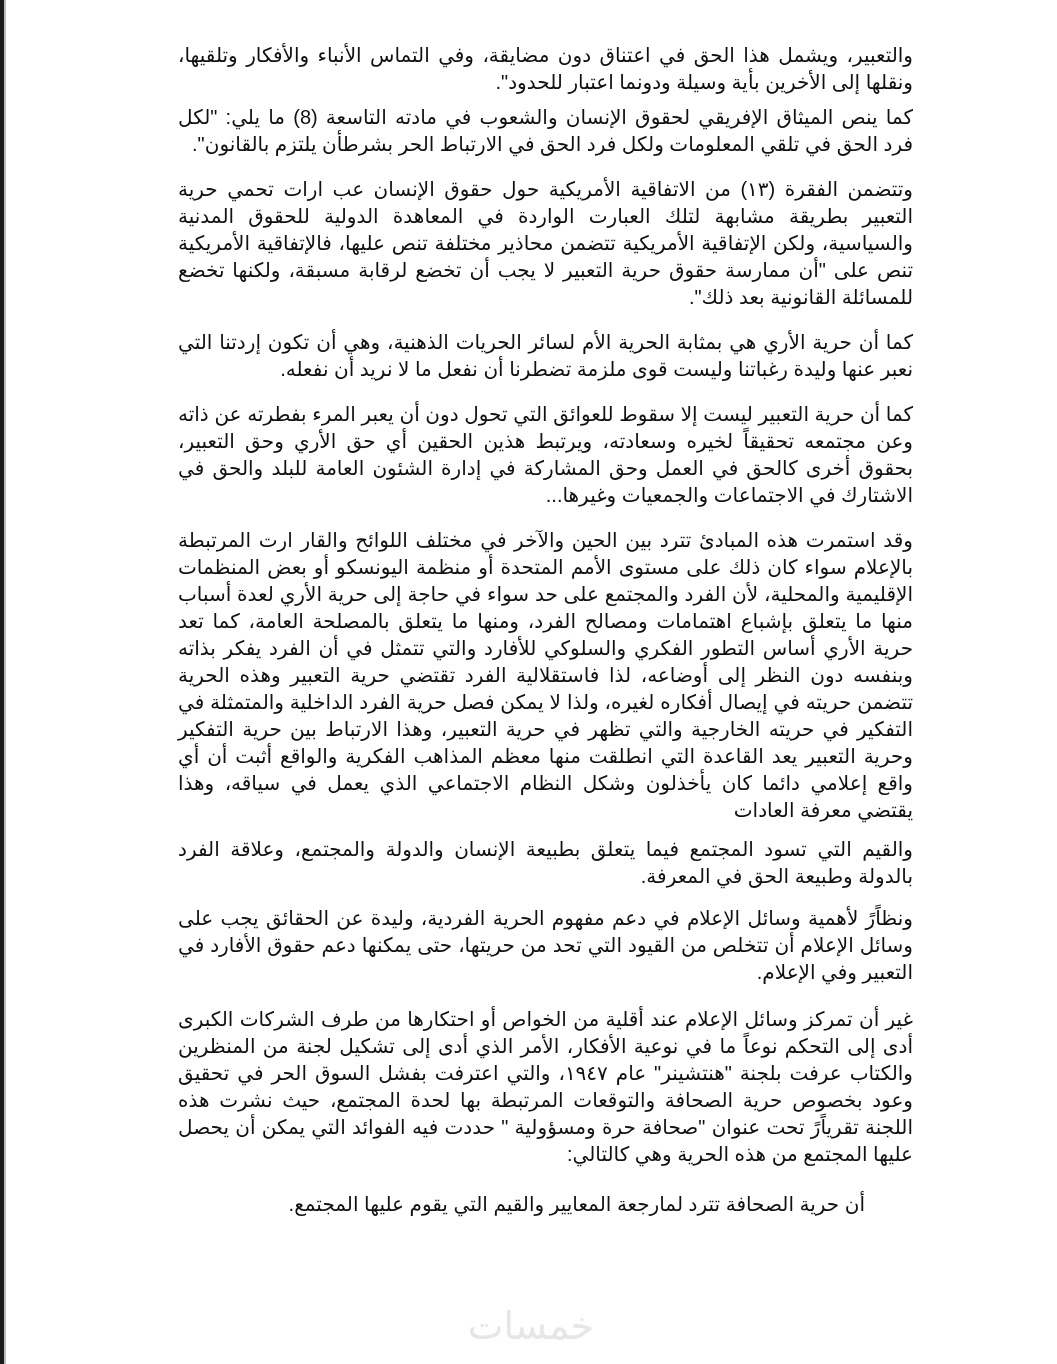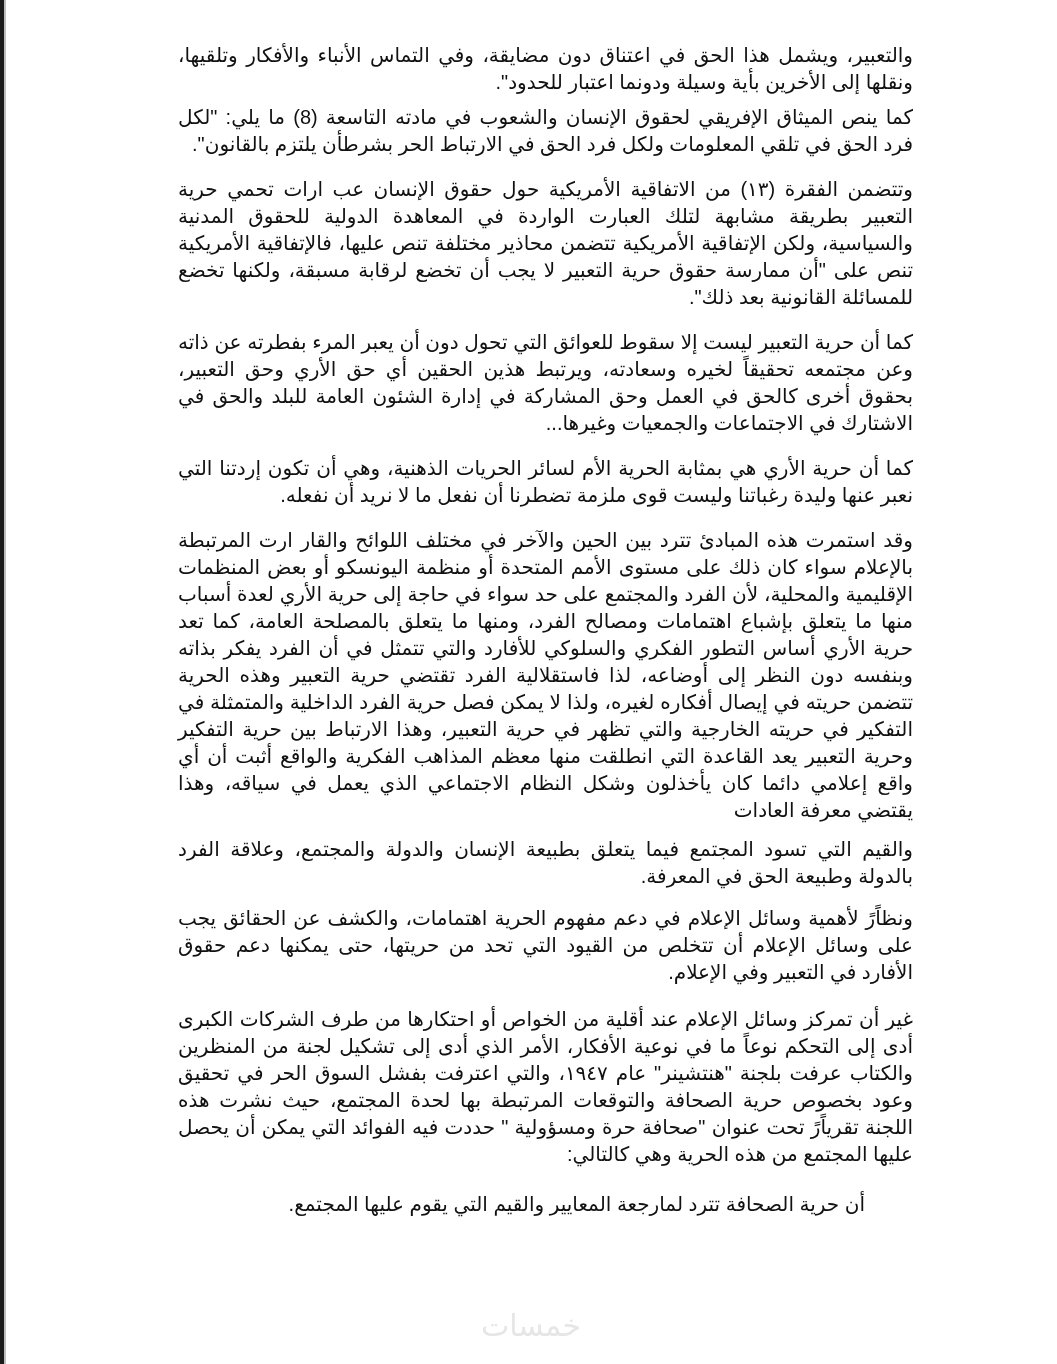--- a/index.html
+++ b/index.html
@@ -57,40 +57,40 @@
     .para.indent {
       padding-right: 48px;
     }
     .watermark {
       position: absolute;
       left: 466px;
       top: 1306px;
       width: 130px;
       height: 40px;
       text-align: center;
-      font-size: 30px;
+      font-size: 38px;
       line-height: 40px;
       color: #e6e6e6;
       direction: rtl;
       font-family: "DejaVu Sans", sans-serif;
       letter-spacing: 1px;
     }
   </style>
 </head>
 <body>
 
 <div class="left-border"></div>
 <div class="left-border-shade"></div>
 
 <div class="page">
   <p class="para p0">والتعبير، ويشمل هذا الحق في اعتناق دون مضايقة، وفي التماس الأنباء والأفكار وتلقيها، ونقلها إلى الأخرين بأية وسيلة ودونما اعتبار للحدود".</p>
   <p class="para p1">كما ينص الميثاق الإفريقي لحقوق الإنسان والشعوب في مادته التاسعة (8) ما يلي: "لكل فرد الحق في تلقي المعلومات ولكل فرد الحق في الارتباط الحر بشرطأن يلتزم بالقانون".</p>
   <p class="para p2">وتتضمن الفقرة (١٣) من الاتفاقية الأمريكية حول حقوق الإنسان عب ارات تحمي حرية التعبير بطريقة مشابهة لتلك العبارت الواردة في المعاهدة الدولية للحقوق المدنية والسياسية، ولكن الإتفاقية الأمريكية تتضمن محاذير مختلفة تنص عليها، فالإتفاقية الأمريكية تنص على "أن ممارسة حقوق حرية التعبير لا يجب أن تخضع لرقابة مسبقة، ولكنها تخضع للمسائلة القانونية بعد ذلك".</p>
+  <p class="para p3">كما أن حرية الأري هي بمثابة الحرية الأم لسائر الحريات الذهنية، وهي أن تكون إردتنا التي نعبر عنها وليدة رغباتنا وليست قوى ملزمة تضطرنا أن نفعل ما لا نريد أن نفعله.</p>
   <p class="para p4">كما أن حرية التعبير ليست إلا سقوط للعوائق التي تحول دون أن يعبر المرء بفطرته عن ذاته وعن مجتمعه تحقيقاً لخيره وسعادته، ويرتبط هذين الحقين أي حق الأري وحق التعبير، بحقوق أخرى كالحق في العمل وحق المشاركة في إدارة الشئون العامة للبلد والحق في الاشتارك في الاجتماعات والجمعيات وغيرها...</p>
-  <p class="para p3">كما أن حرية الأري هي بمثابة الحرية الأم لسائر الحريات الذهنية، وهي أن تكون إردتنا التي نعبر عنها وليدة رغباتنا وليست قوى ملزمة تضطرنا أن نفعل ما لا نريد أن نفعله.</p>
   <p class="para p5">وقد استمرت هذه المبادئ تترد بين الحين والآخر في مختلف اللوائح والقار ارت المرتبطة بالإعلام سواء كان ذلك على مستوى الأمم المتحدة أو منظمة اليونسكو أو بعض المنظمات الإقليمية والمحلية، لأن الفرد والمجتمع على حد سواء في حاجة إلى حرية الأري لعدة أسباب منها ما يتعلق بإشباع اهتمامات ومصالح الفرد، ومنها ما يتعلق بالمصلحة العامة، كما تعد حرية الأري أساس التطور الفكري والسلوكي للأفارد والتي تتمثل في أن الفرد يفكر بذاته وبنفسه دون النظر إلى أوضاعه، لذا فاستقلالية الفرد تقتضي حرية التعبير وهذه الحرية تتضمن حريته في إيصال أفكاره لغيره، ولذا لا يمكن فصل حرية الفرد الداخلية والمتمثلة في التفكير في حريته الخارجية والتي تظهر في حرية التعبير، وهذا الارتباط بين حرية التفكير وحرية التعبير يعد القاعدة التي انطلقت منها معظم المذاهب الفكرية والواقع أثبت أن أي واقع إعلامي دائما كان يأخذلون وشكل النظام الاجتماعي الذي يعمل في سياقه، وهذا يقتضي معرفة العادات</p>
   <p class="para p6">والقيم التي تسود المجتمع فيما يتعلق بطبيعة الإنسان والدولة والمجتمع، وعلاقة الفرد بالدولة وطبيعة الحق في المعرفة.</p>
-  <p class="para p7">ونظاًرً لأهمية وسائل الإعلام في دعم مفهوم الحرية اهتمامات، والكشف عن الحقائق يجب على وسائل الإعلام أن تتخلص من القيود التي تحد من حريتها، حتى يمكنها دعم حقوق الأفارد في التعبير وفي الإعلام.</p>
+  <p class="para p7">ونظاًرً لأهمية وسائل الإعلام في دعم مفهوم الحرية الفردية، وليدة عن الحقائق يجب على وسائل الإعلام أن تتخلص من القيود التي تحد من حريتها، حتى يمكنها دعم حقوق الأفارد في التعبير وفي الإعلام.</p>
   <p class="para p8">غير أن تمركز وسائل الإعلام عند أقلية من الخواص أو احتكارها من طرف الشركات الكبرى أدى إلى التحكم نوعاً ما في نوعية الأفكار، الأمر الذي أدى إلى تشكيل لجنة من المنظرين والكتاب عرفت بلجنة "هنتشينر" عام ١٩٤٧، والتي اعترفت بفشل السوق الحر في تحقيق وعود بخصوص حرية الصحافة والتوقعات المرتبطة بها لحدة المجتمع، حيث نشرت هذه اللجنة تقرياًرً تحت عنوان "صحافة حرة ومسؤولية " حددت فيه الفوائد التي يمكن أن يحصل عليها المجتمع من هذه الحرية وهي كالتالي:</p>
   <p class="para p9 indent">أن حرية الصحافة  تترد لمارجعة المعايير والقيم التي يقوم عليها المجتمع.</p>
 </div>
 
 <div class="watermark">خمسات</div>
 
 </body></html>

